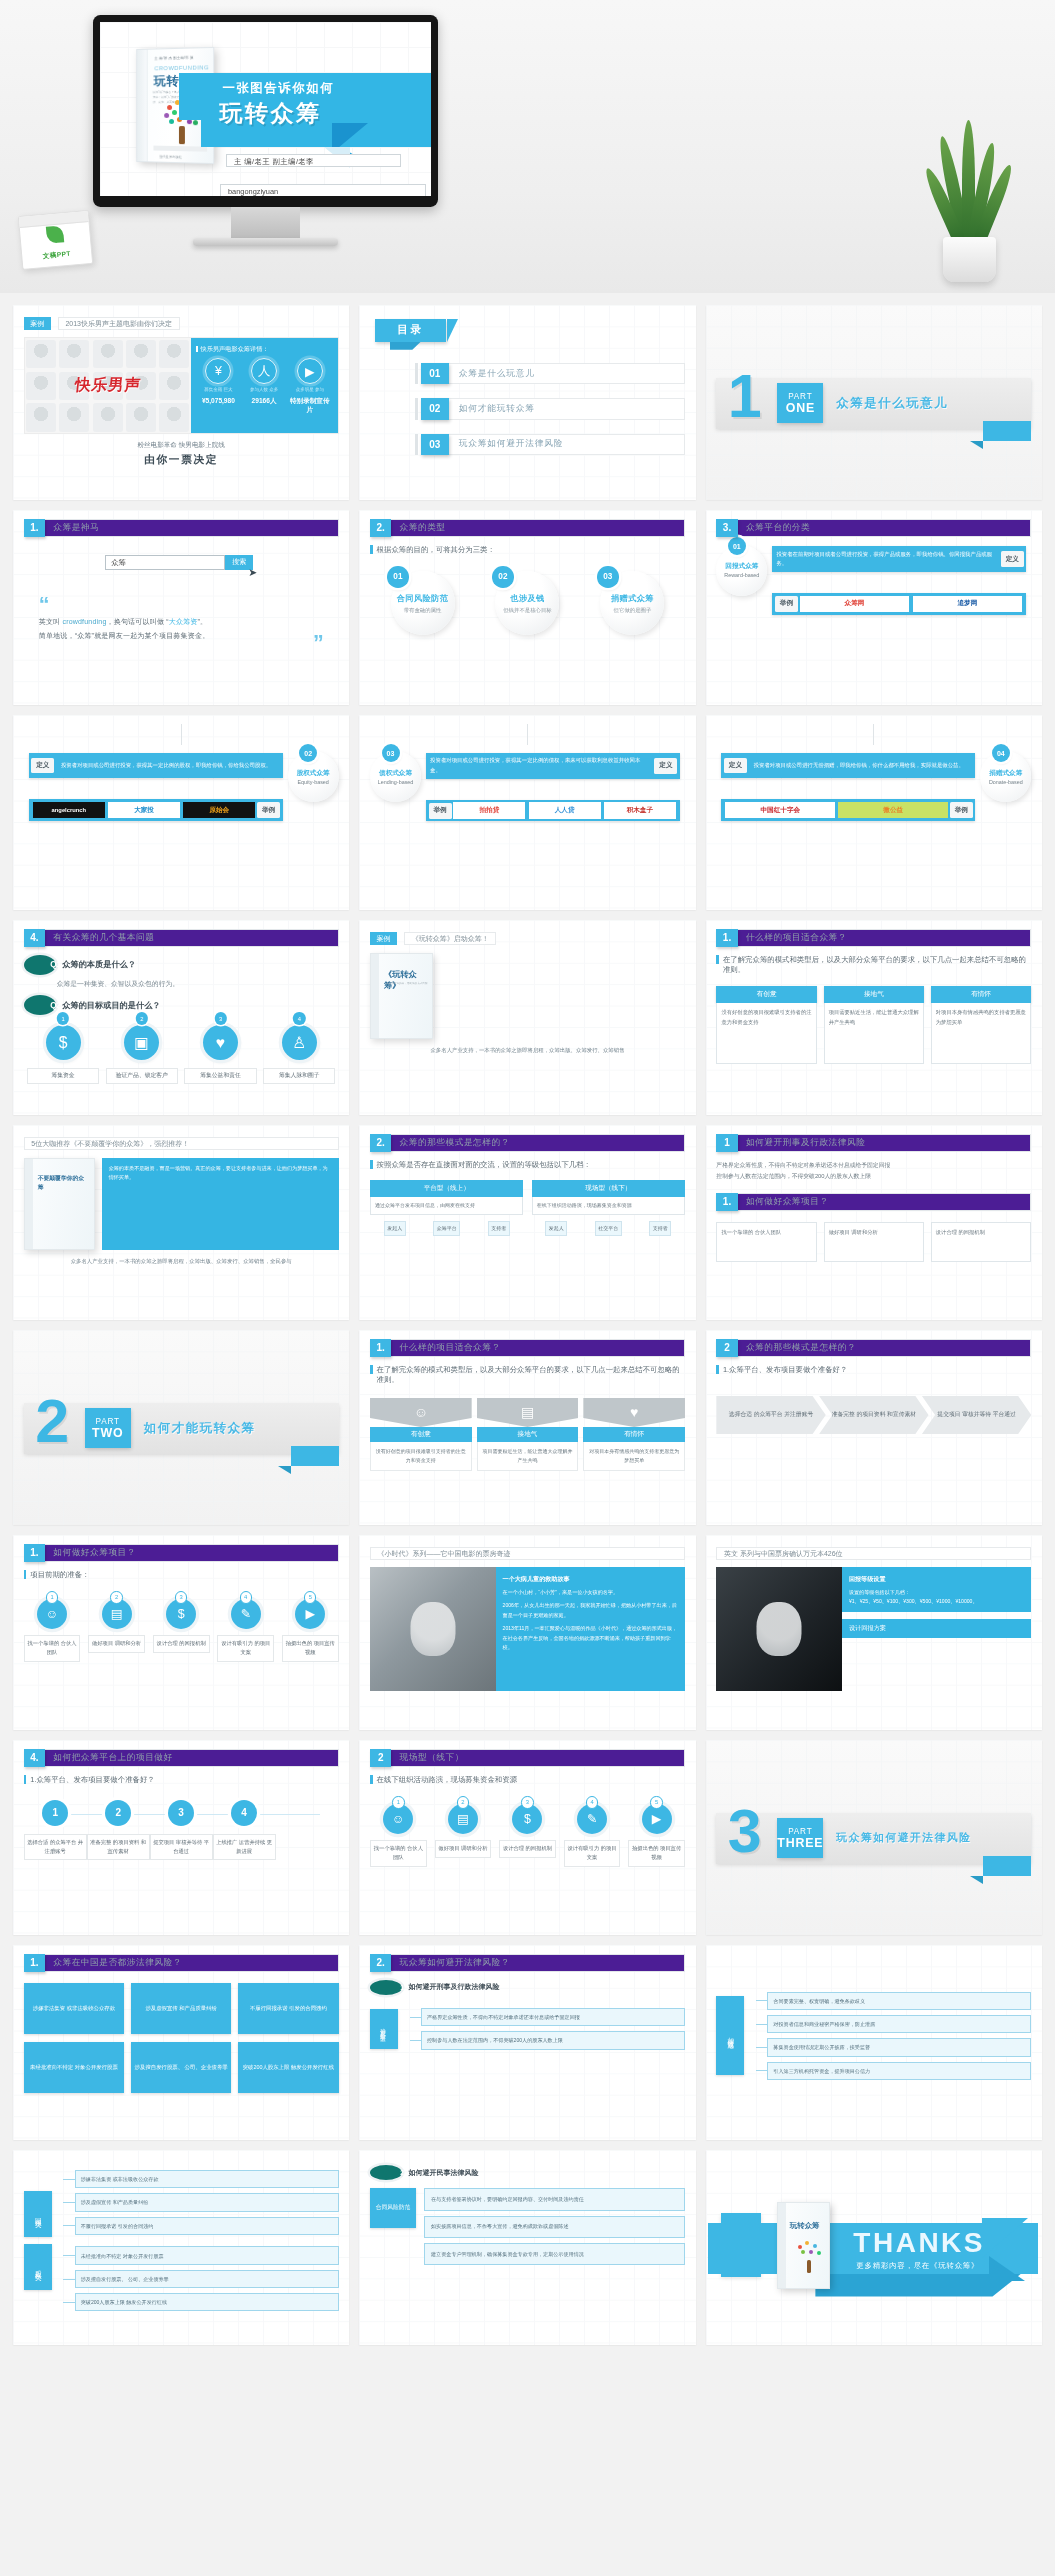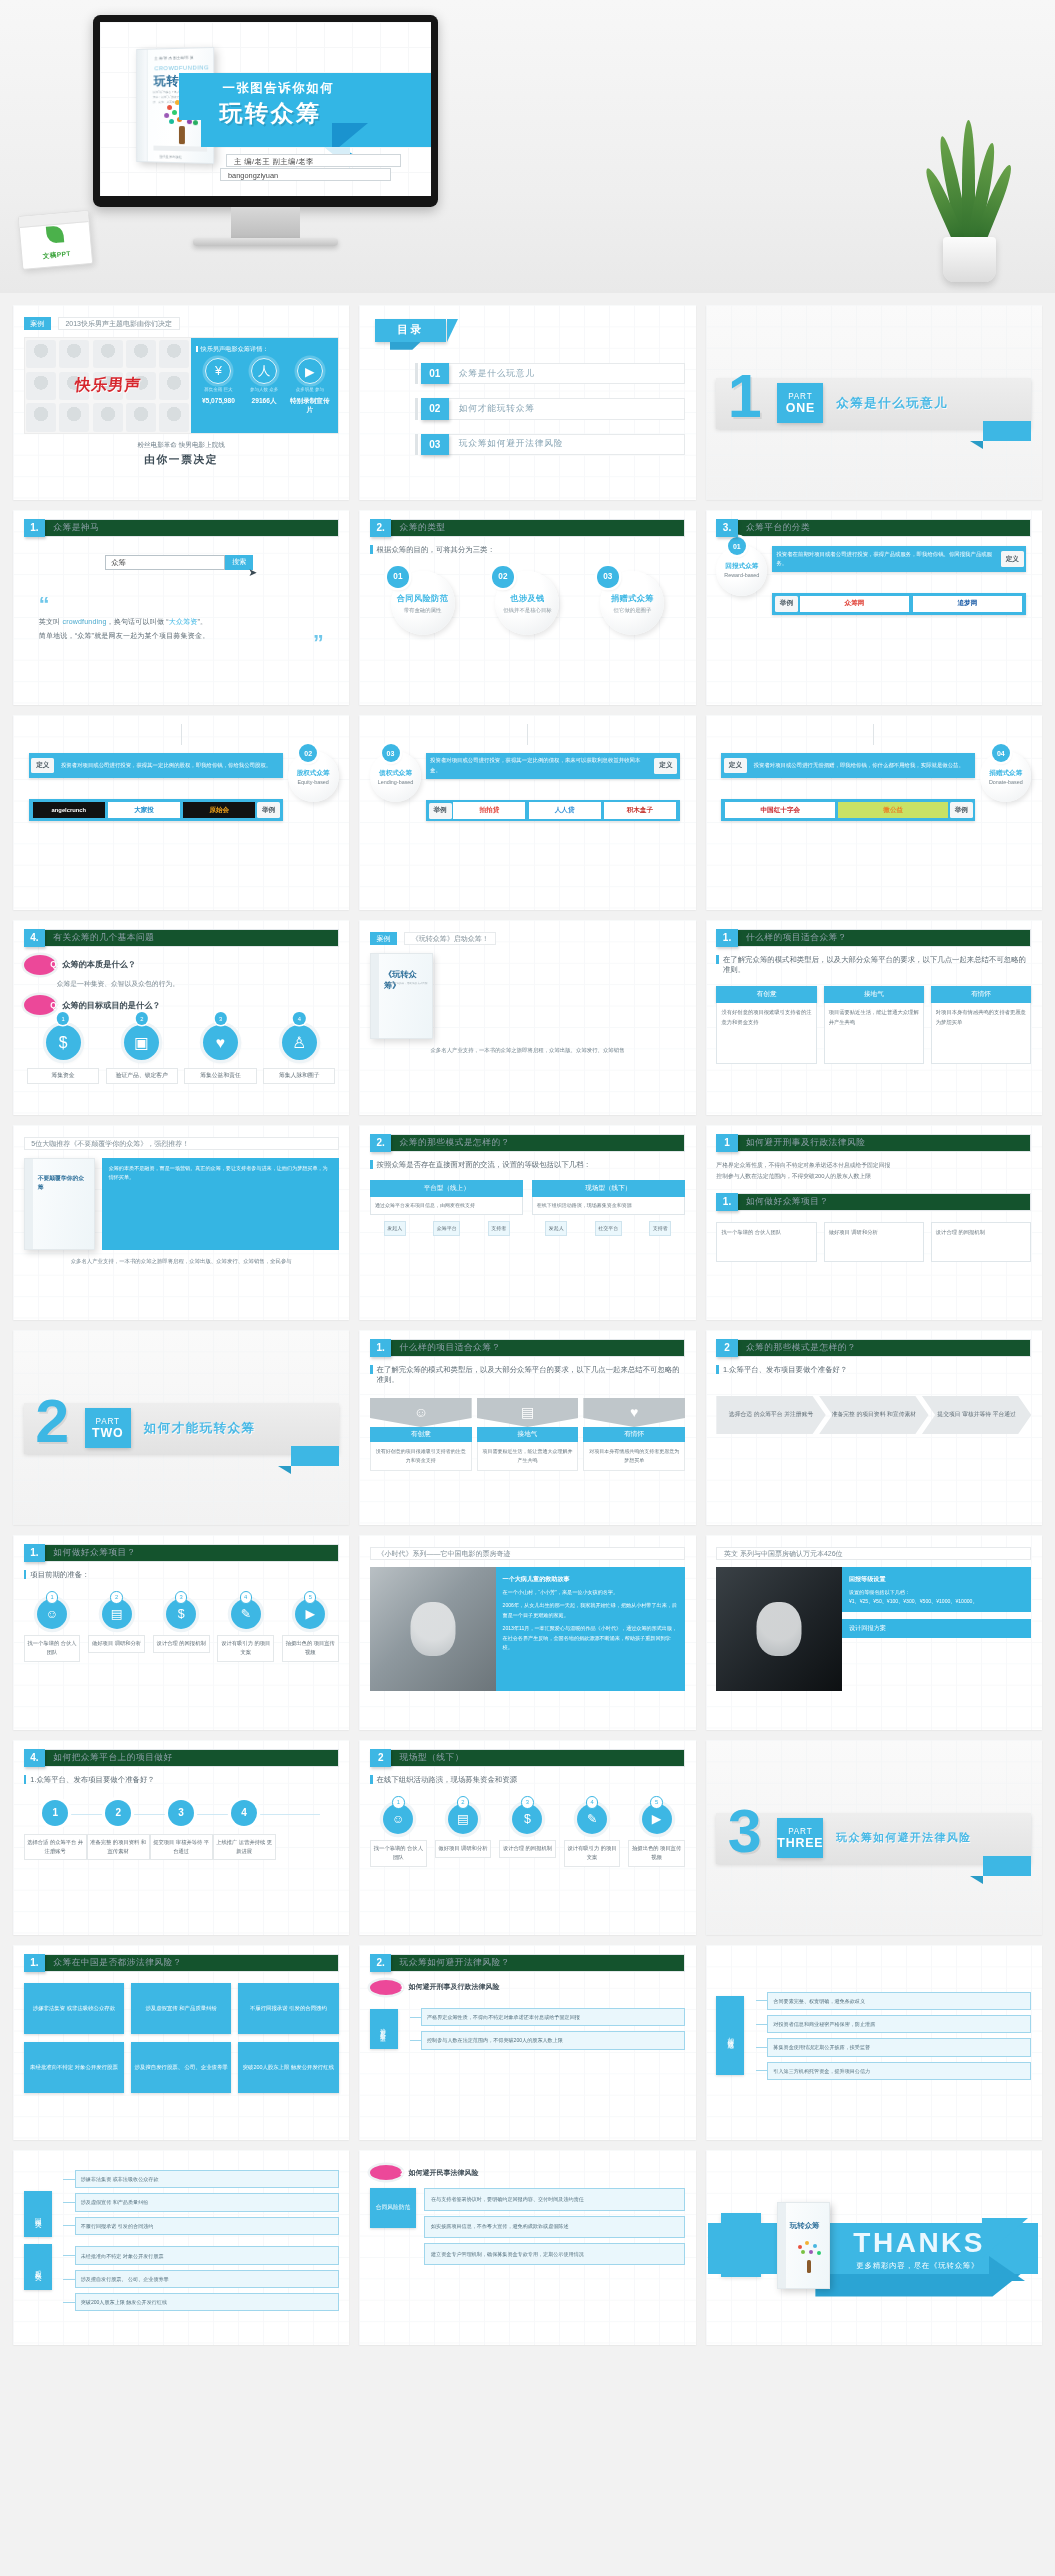--- a/index.html
+++ b/index.html
@@ -71,21 +71,21 @@
   .s1-title-lg {
     position: absolute; left: 119px; top: 76px; font-size: 23px; color: #fff;
     letter-spacing: 2.5px; font-weight: 700; text-shadow: 1.6px 1.6px 0 rgba(0,0,0,.13);
   }
   .s1-meta {
     position: absolute; left: 126px; top: 132px; width: 175px; height: 13px;
     border: 0.8px solid #cfd6da; background: #fff; font-size: 7.4px; color: #4a4a4a;
     padding: 1.6px 0 0 6.6px; letter-spacing: 0.4px;
   }
   .s1-meta2 {
-    position: absolute; left: 120px; top: 146px; width: 171px; height: 13px;
+    position: absolute; left: 120px; top: 162px; width: 206px; height: 13px;
     border: 0.8px solid #cfd6da; background: #fff; font-size: 7.4px; color: #4a4a4a;
     padding: 1.6px 0 0 6.6px;
   }
   .s1-book {
     position: absolute; left: 35px; top: 26px; width: 79px; height: 115px;
     background: linear-gradient(100deg,#fafdfe 0%,#ffffff 55%,#f0f6f9 100%);
     border: 0.8px solid #e2e8ec; box-shadow: 2.5px 3.3px 8.2px rgba(0,0,0,.2);
     transform: perspective(330px) rotateY(-9deg);
   }
   .s1-book .spine {
@@ -154,21 +154,21 @@
   .ct { position: relative; z-index: 2; height: 100%; }
 
   
   .hd { display:flex; align-items:stretch; height:18px; margin-bottom:8.2px; }
   .hd .num {
     width: 21.4px; background: #3db7e4; color:#fff; font-size:10px; font-weight:700;
     display:flex; align-items:center; justify-content:center;
     box-shadow: 0.8px 1.6px 2.5px rgba(0,0,0,.18); position:relative; z-index:2;
   }
   .hd .txt {
-    flex:1; border:0.8px solid #e3e7ea; border-left:none; background:#14532d;
+    flex:1; border:0.8px solid #e3e7ea; border-left:none; background:#4c1d95;
     display:flex; align-items:center; padding-left:8.2px;
     font-size:8.7px; color:#8fa0aa; letter-spacing:0.5px;
   }
 
   
   .partcard { background: linear-gradient(180deg,#fafafa,#f2f2f2); }
   .partbar {
     position: relative; height: 51px; margin-top: 64px;
     background: linear-gradient(180deg,#eeeeee,#e2e2e2);
     box-shadow: 0 1.6px 4.1px rgba(0,0,0,.12);
@@ -308,21 +308,21 @@
   .exbox{ display:flex; background:#3db7e4; margin-top:21.4px; align-items:center; padding:2.5px;
     box-shadow:0 0.8px 2.5px rgba(0,0,0,.15);}
   .exbox .tag{ background:#f4f6f7;color:#46555e;font-size:6.6px;font-weight:700;
     padding:3.3px 5px; border-radius:1.6px; flex:none;}
   .logo-chip{ flex:1; height:16.5px; background:#fff; margin:0 1.6px;
     display:flex;align-items:center;justify-content:center;font-size:6.6px;font-weight:700;}
   .vline{ width:0.8px; background:#dfe4e7; margin: 0 auto;}
 
   
   .qrow{ display:flex; align-items:center; margin-top:6.6px;}
-  .qbadge{ width:20px;height:20px;border-radius:50%;background:#ec4899;color:#fff;
+  .qbadge{ width:20px;height:20px;border-radius:50%;background:#0f766e;color:#fff;
     font-size:8.2px;font-weight:700;display:flex;align-items:center;justify-content:center;
     box-shadow:0 0 0 2.5px #eef2f4;padding-left:32px;}
   .qtxt{ margin-left:6.6px; font-size:8.2px; color:#3c4a53; font-weight:700;}
   .qans{ margin: 4.1px 0 0 33px; font-size:6.8px; color:#7b8992;}
   .icons4{ display:flex; justify-content:space-around; margin-top:10px;}
   .ic{ text-align:center; width:23%;}
   .ic .pin{ width:35px;height:35px;border-radius:50%;background:#3db7e4;margin:0 auto;
     display:flex;align-items:center;justify-content:center;color:#fff;font-size:15.7px;
     box-shadow:0 0 0 3.3px #eef4f7, 0.8px 1.6px 4.1px rgba(0,0,0,.12); position:relative;}
   .ic .pin .n{ position:absolute; top:-13px; left:50%; transform:translateX(-50%);

